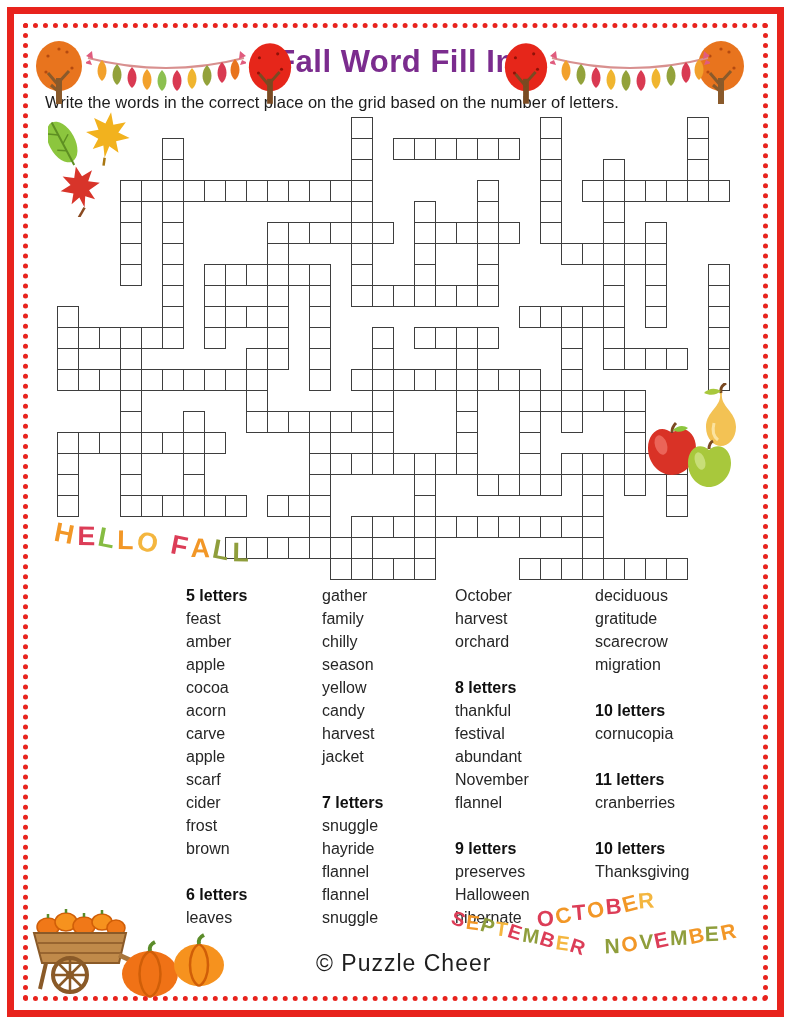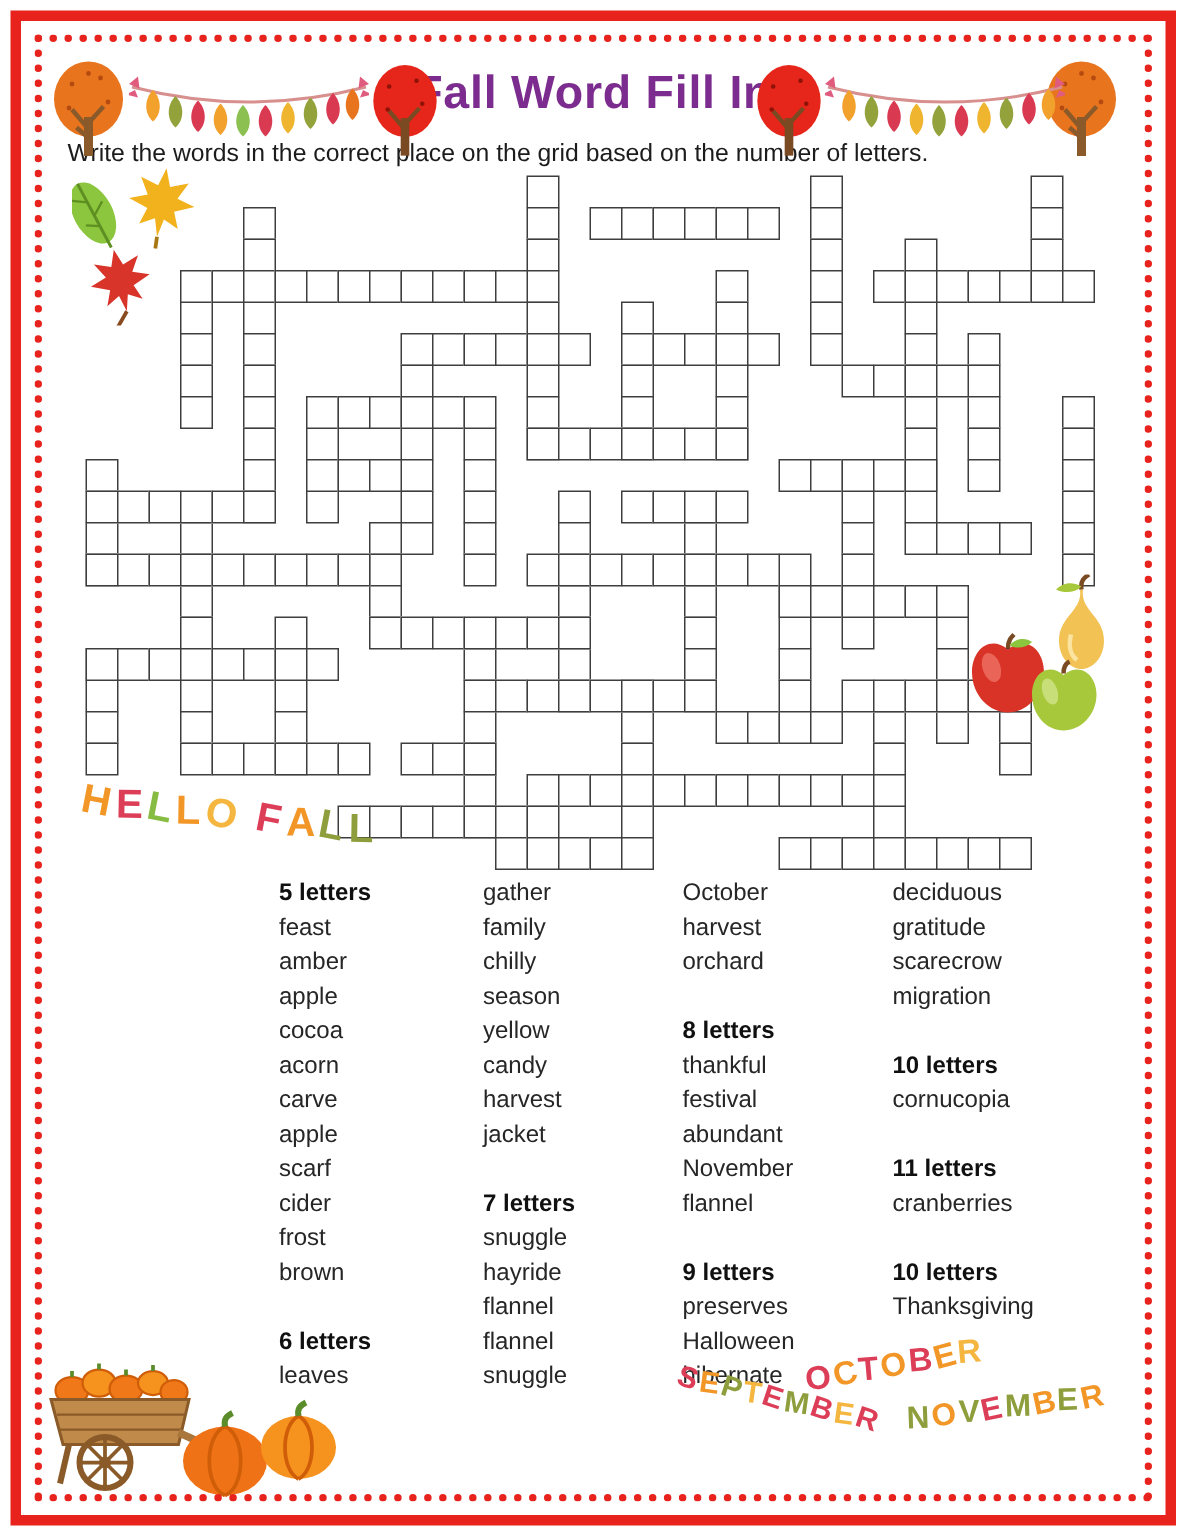--- a/index.html
+++ b/index.html
@@ -602,14 +602,15 @@
       <ellipse cx="25" cy="24" rx="25" ry="21" fill="#F6921E"></ellipse>
       <path d="M25 3 C13 9 13 39 25 45 M25 3 C37 9 37 39 25 45" stroke="#D05E08" stroke-width="2.5" fill="none"></path>
       <path d="M25 3 C24 -2 26 -4 30 -6" stroke="#5B8C2A" stroke-width="4" fill="none"></path>
     </g>
   </svg>
 
   <div class="month m-sep" id="m-sep"><span style="color: rgb(220, 61, 87); transform: rotate(5deg);">S</span><span style="color: rgb(242, 151, 39); transform: rotate(-5deg);">E</span><span style="color: rgb(143, 158, 60); transform: rotate(5deg);">P</span><span style="color: rgb(244, 182, 63); transform: rotate(-5deg);">T</span><span style="color: rgb(220, 61, 87); transform: rotate(5deg);">E</span><span style="color: rgb(143, 158, 60); transform: rotate(-5deg);">M</span><span style="color: rgb(220, 61, 87); transform: rotate(5deg);">B</span><span style="color: rgb(244, 182, 63); transform: rotate(-5deg);">E</span><span style="color: rgb(220, 61, 87); transform: rotate(5deg);">R</span></div>
   <div class="month m-oct" id="m-oct"><span style="color: rgb(220, 61, 87); transform: rotate(5deg);">O</span><span style="color: rgb(242, 151, 39); transform: rotate(-5deg);">C</span><span style="color: rgb(220, 61, 87); transform: rotate(5deg);">T</span><span style="color: rgb(242, 151, 39); transform: rotate(-5deg);">O</span><span style="color: rgb(220, 61, 87); transform: rotate(5deg);">B</span><span style="color: rgb(242, 151, 39); transform: rotate(-5deg);">E</span><span style="color: rgb(244, 182, 63); transform: rotate(5deg);">R</span></div>
   <div class="month m-nov" id="m-nov"><span style="color: rgb(143, 158, 60); transform: rotate(5deg);">N</span><span style="color: rgb(242, 151, 39); transform: rotate(-5deg);">O</span><span style="color: rgb(143, 158, 60); transform: rotate(5deg);">V</span><span style="color: rgb(220, 61, 87); transform: rotate(-5deg);">E</span><span style="color: rgb(143, 158, 60); transform: rotate(5deg);">M</span><span style="color: rgb(242, 151, 39); transform: rotate(-5deg);">B</span><span style="color: rgb(143, 158, 60); transform: rotate(5deg);">E</span><span style="color: rgb(242, 151, 39); transform: rotate(-5deg);">R</span></div>
 
+  <div class="credit">© Puzzle Cheer</div>
 
 </div>
 
 </body></html>

